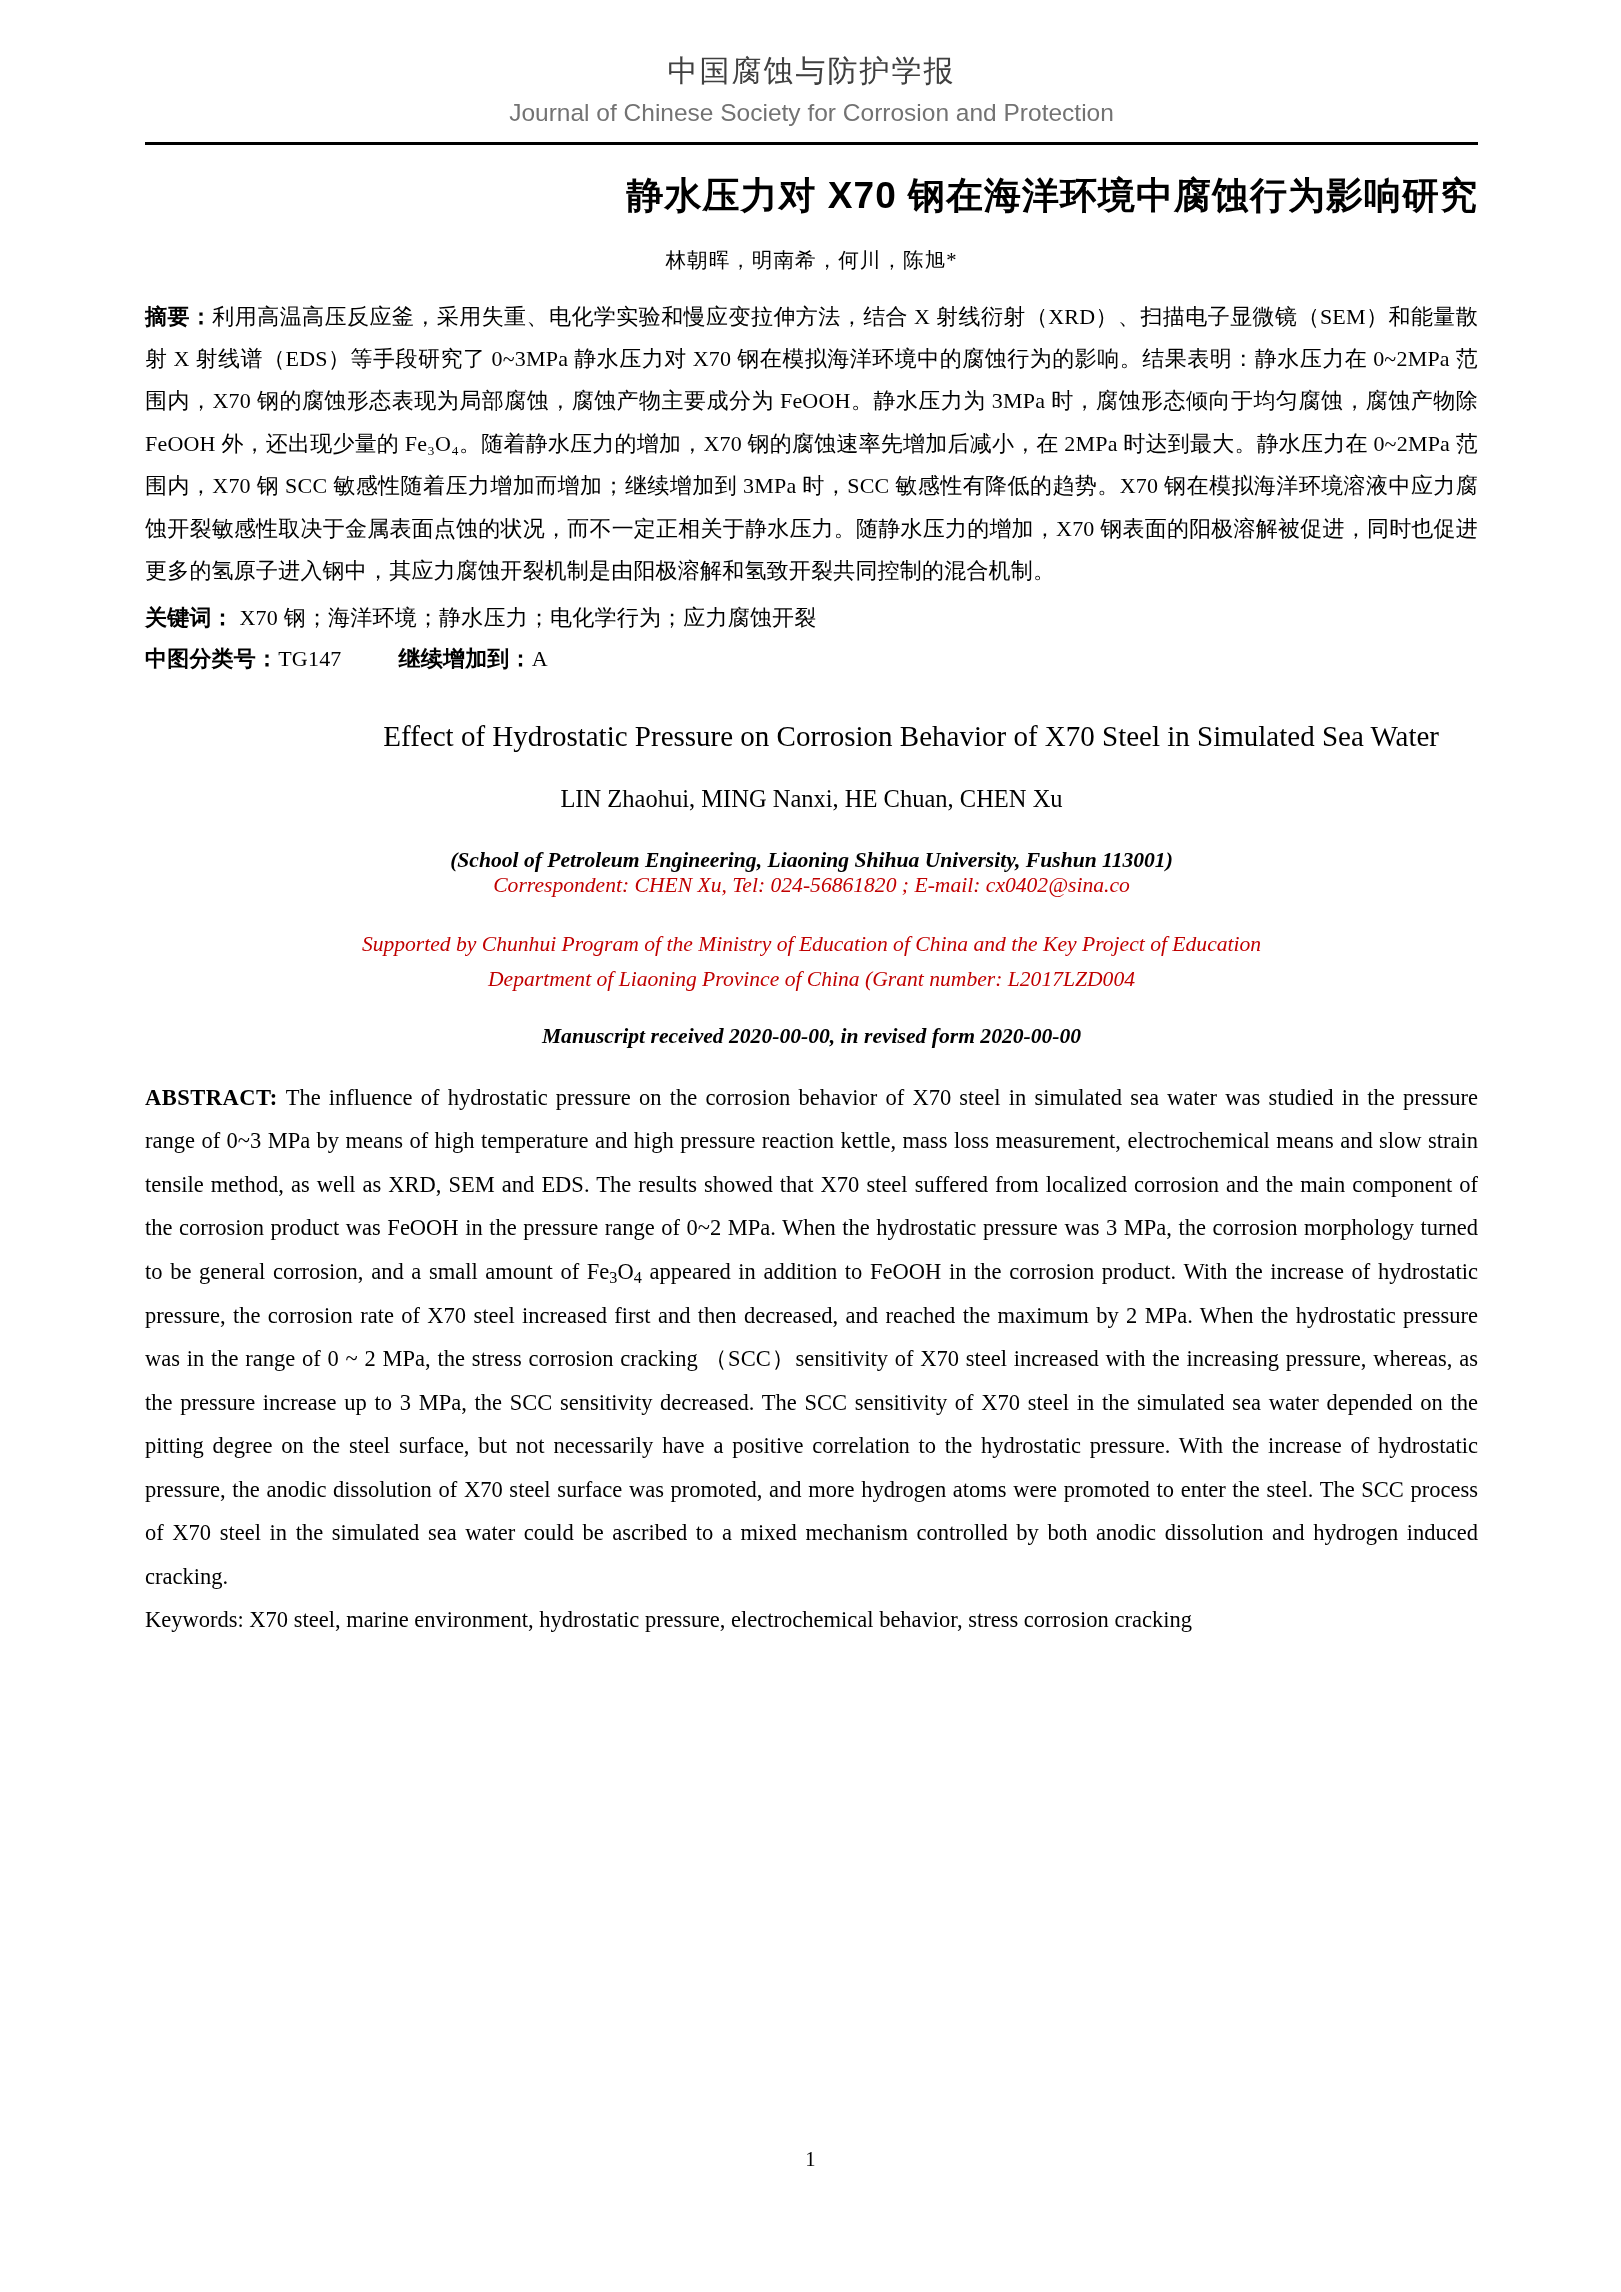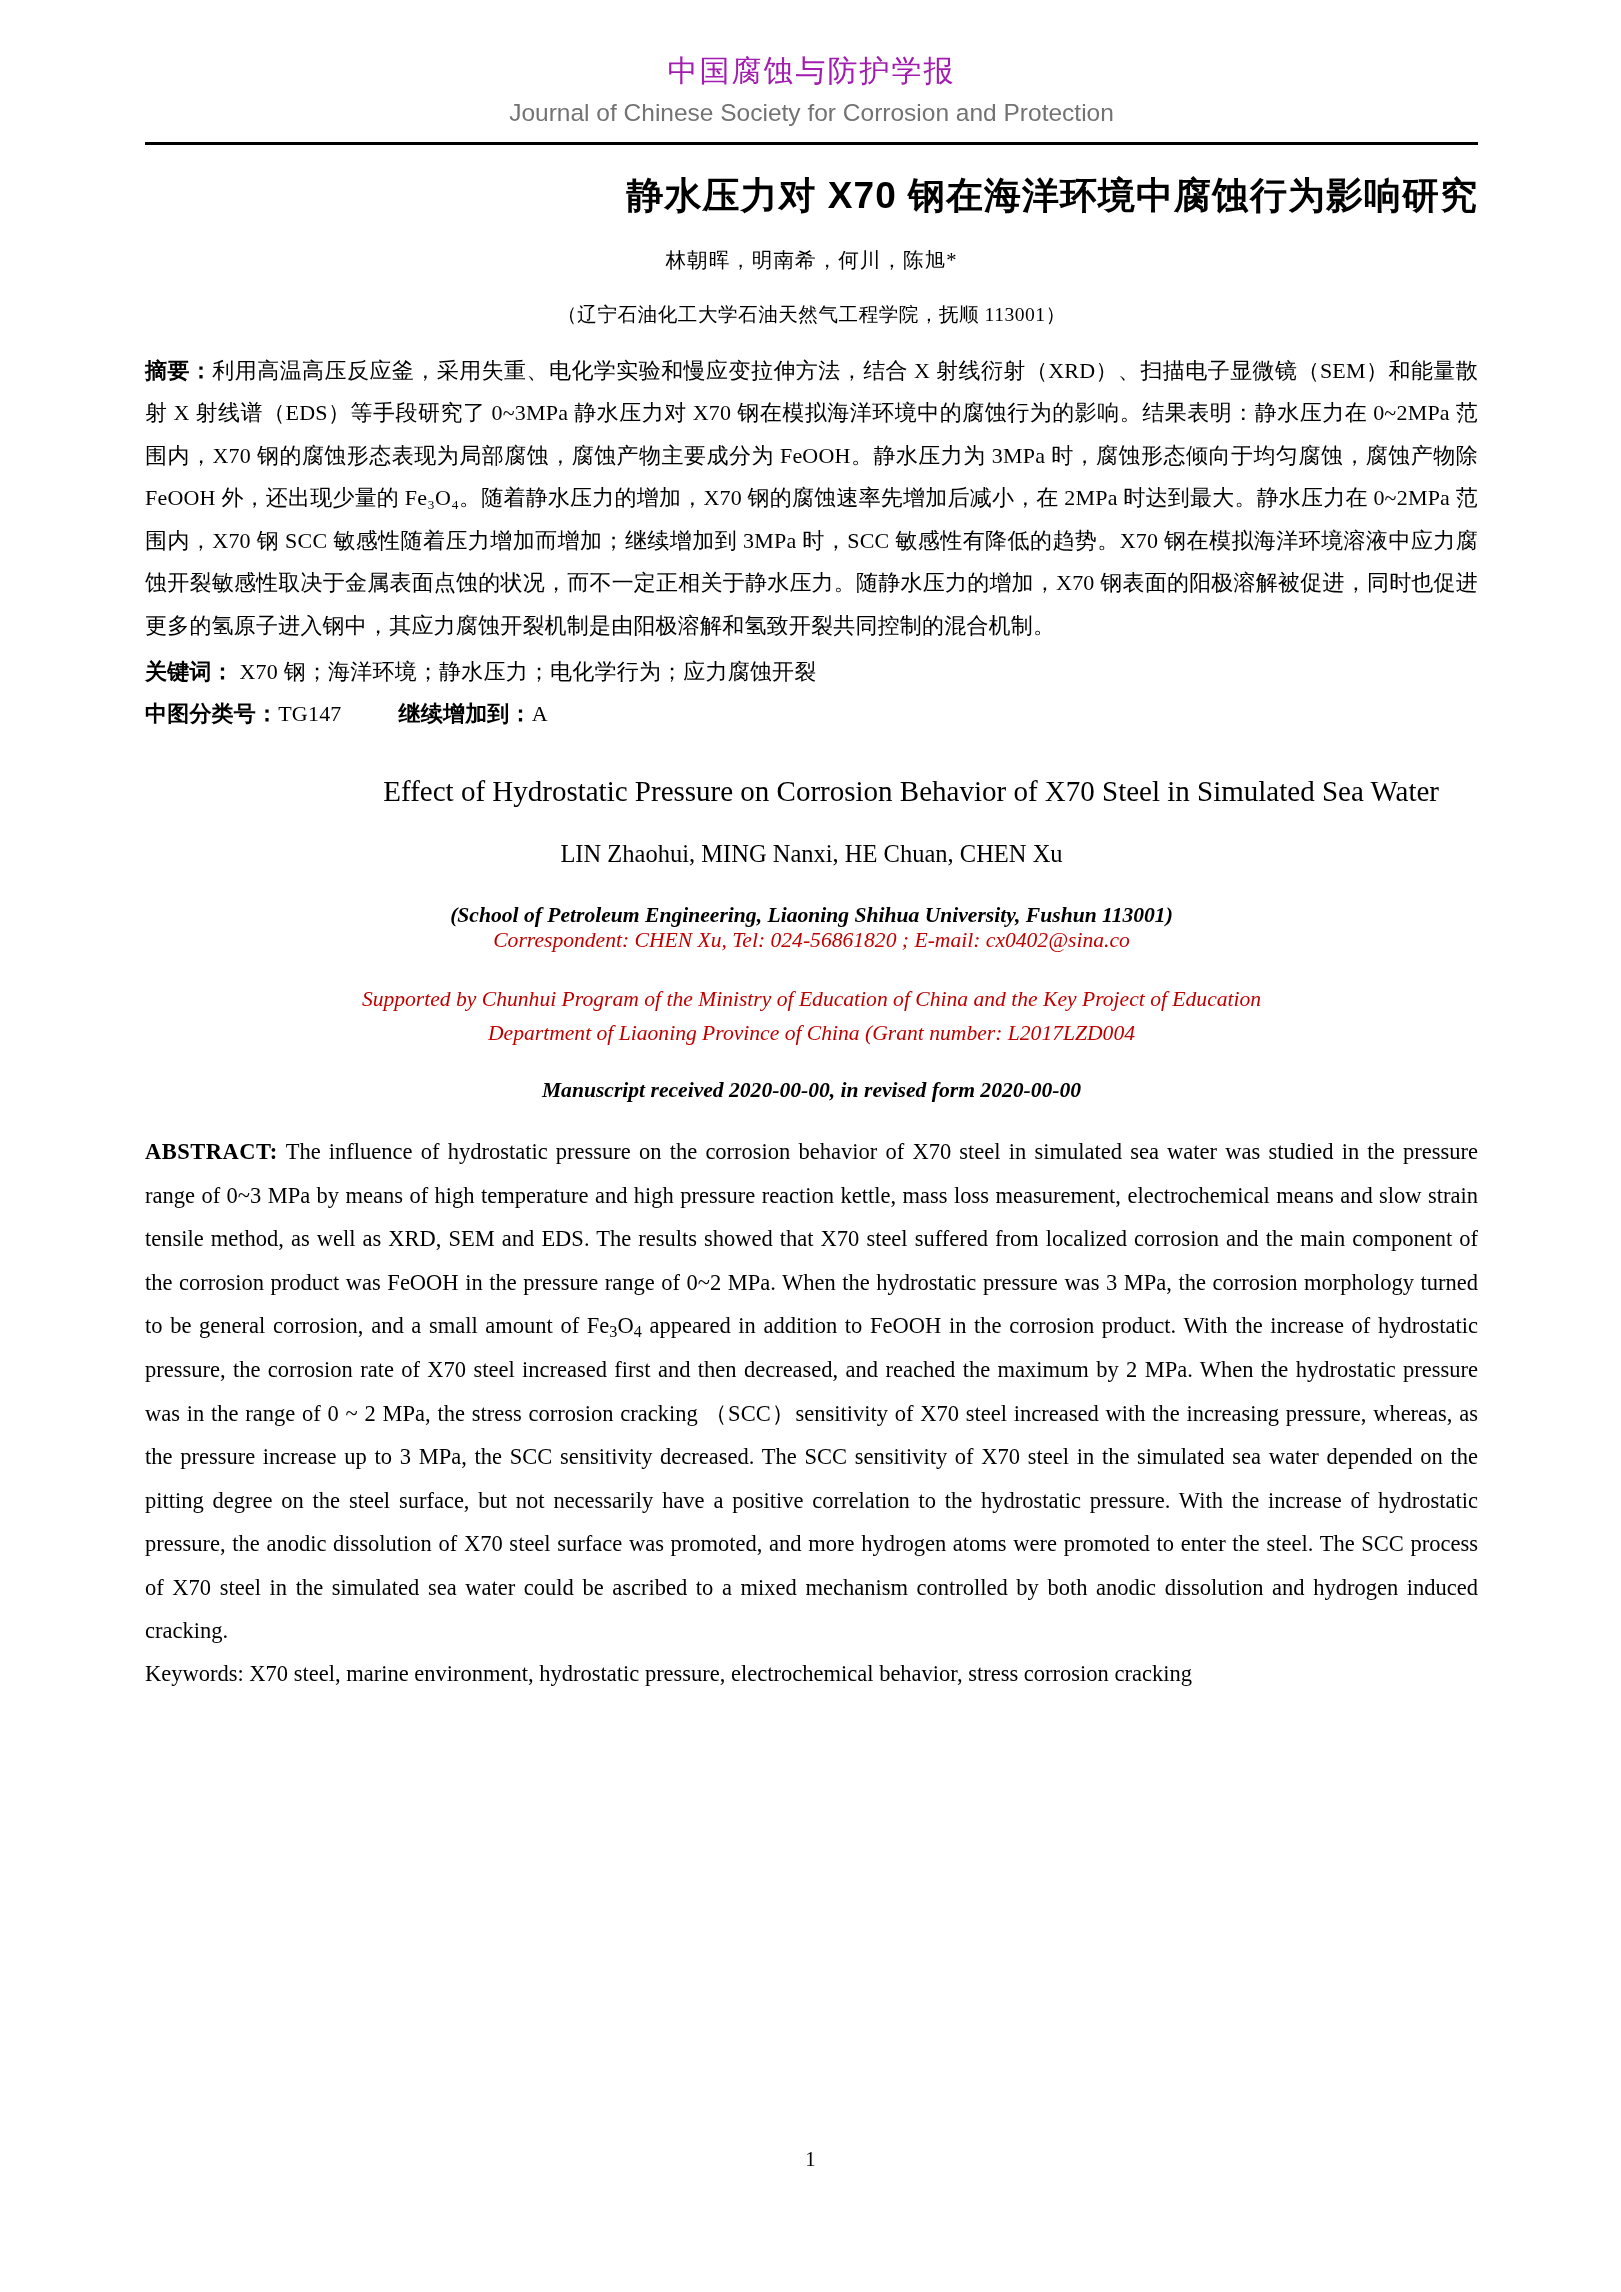--- a/index.html
+++ b/index.html
@@ -31,21 +31,21 @@
   
   .masthead {
     text-align: center;
     padding-top: 51px;
   }
   .masthead-cn {
     font-family: "Liberation Sans", "DejaVu Sans", sans-serif;
     font-size: 30px;
     letter-spacing: 2px;
     line-height: 1.35;
-    color: #a21caf;
+    color: #404040;
   }
   .masthead-en {
     font-family: "Liberation Sans", "DejaVu Sans", sans-serif;
     font-size: 24.5px;
     line-height: 1.5;
     margin-top: 3.9px;
     color: #737373;
   }
   .rule-heavy {
     border: 0;
@@ -172,21 +172,20 @@
     <div class="masthead">
       <div class="masthead-cn">中国腐蚀与防护学报</div>
       <div class="masthead-en">Journal of Chinese Society for Corrosion and Protection</div>
     </div>
     <hr class="rule-heavy">
 
     <div class="title-cn">静水压力对 X70 钢在海洋环境中腐蚀行为影响研究</div>
 
     <div class="authors-cn">林朝晖，明南希，何川，陈旭*</div>
 
-    <div class="affil-cn">（辽宁石油化工大学石油天然气工程学院，抚顺 113001）</div>
 
     <div class="abs-cn">
       <span class="lbl-b">摘要：</span><span>利用高温高压反应釜，采用失重、电化学实验和慢应变拉伸方法，结合 X 射线衍射（XRD）、扫描电子显微镜（SEM）和能量散射 X 射线谱（EDS）等手段研究了 0~3MPa 静水压力对 X70 钢在模拟海洋环境中的腐蚀行为的影响。结果表明：静水压力在 0~2MPa 范围内，X70 钢的腐蚀形态表现为局部腐蚀，腐蚀产物主要成分为 FeOOH。静水压力为 3MPa 时，腐蚀形态倾向于均匀腐蚀，腐蚀产物除 FeOOH 外，还出现少量的 Fe₃O₄。随着静水压力的增加，X70 钢的腐蚀速率先增加后减小，在 2MPa 时达到最大。静水压力在 0~2MPa 范围内，X70 钢 SCC 敏感性随着压力增加而增加；继续增加到 3MPa 时，SCC 敏感性有降低的趋势。X70 钢在模拟海洋环境溶液中应力腐蚀开裂敏感性取决于金属表面点蚀的状况，而不一定正相关于静水压力。随静水压力的增加，X70 钢表面的阳极溶解被促进，同时也促进更多的氢原子进入钢中，其应力腐蚀开裂机制是由阳极溶解和氢致开裂共同控制的混合机制。</span>
     </div>
 
     <div class="kw-cn">
       <span class="lbl-b">关键词：</span>&nbsp;<span>X70 钢；海洋环境；静水压力；电化学行为；应力腐蚀开裂</span>
     </div>
 
     <div class="clc-cn">

